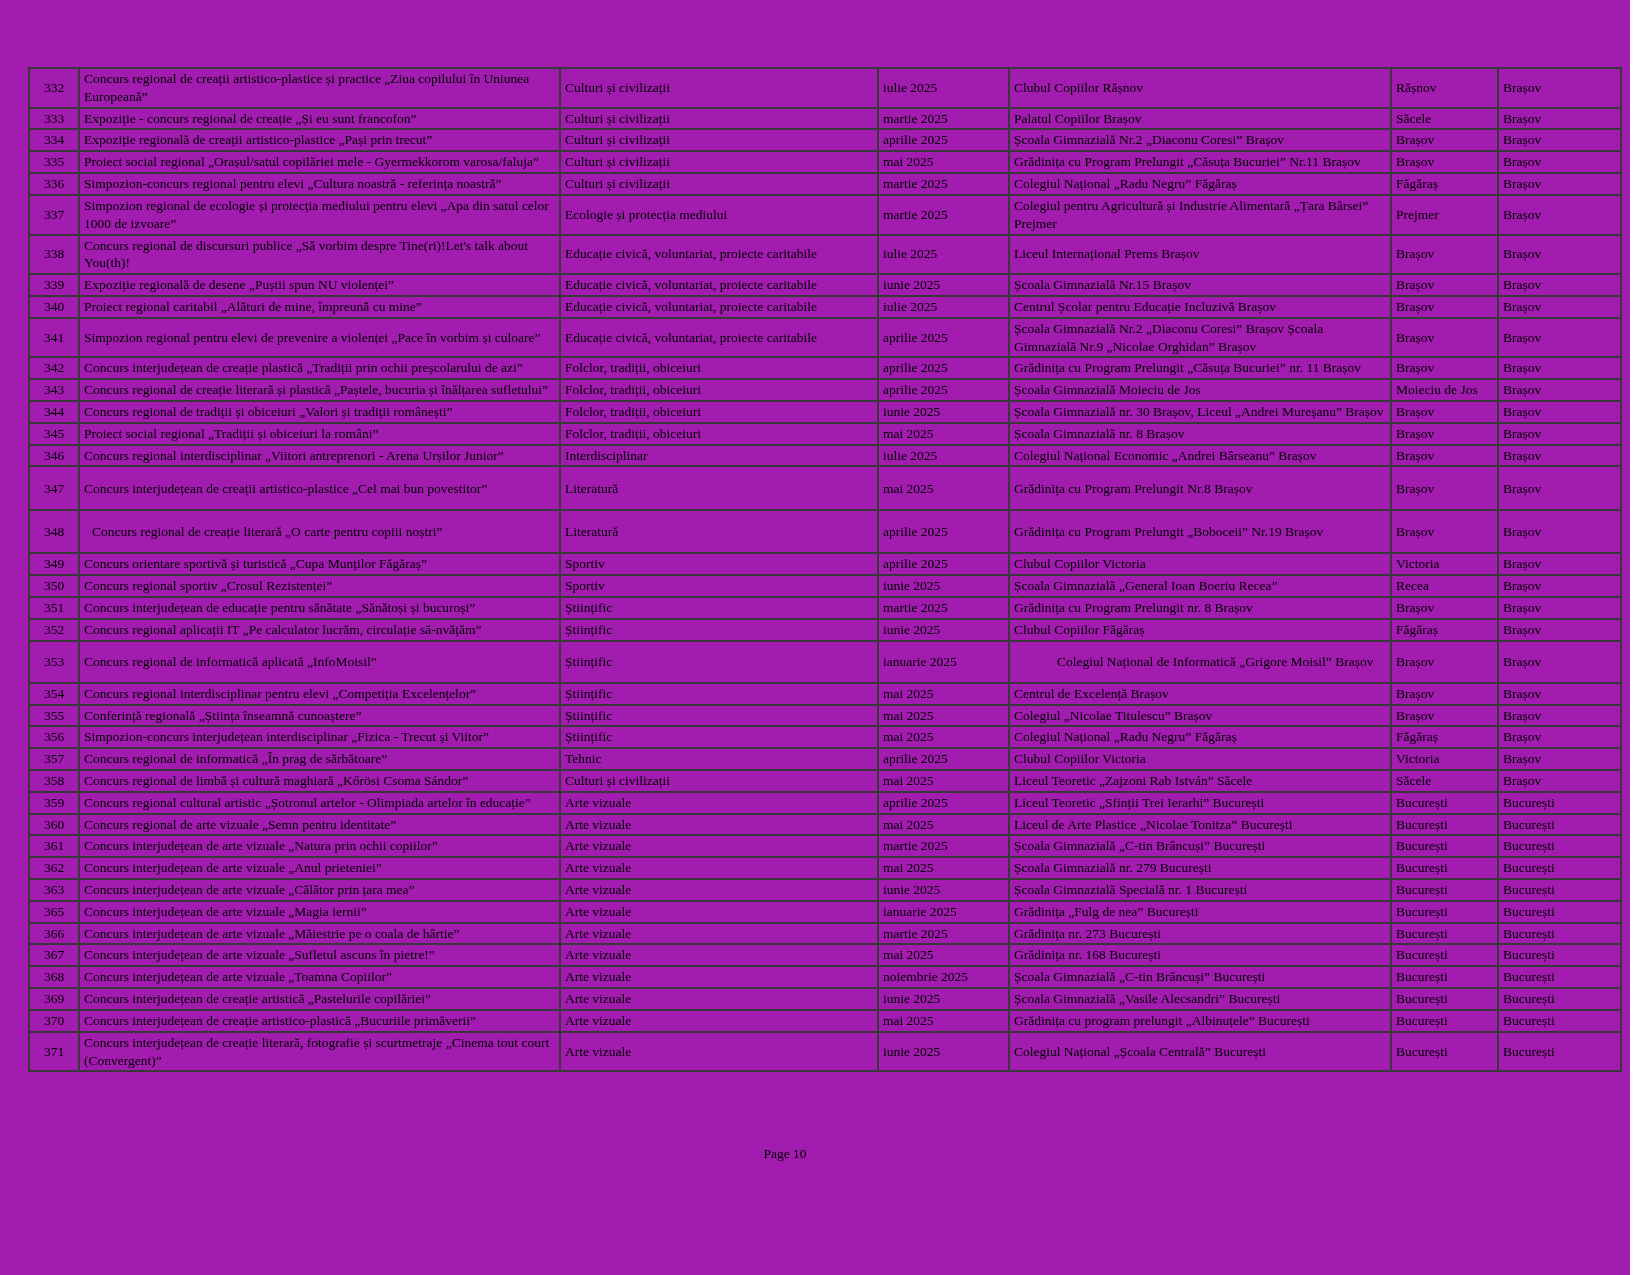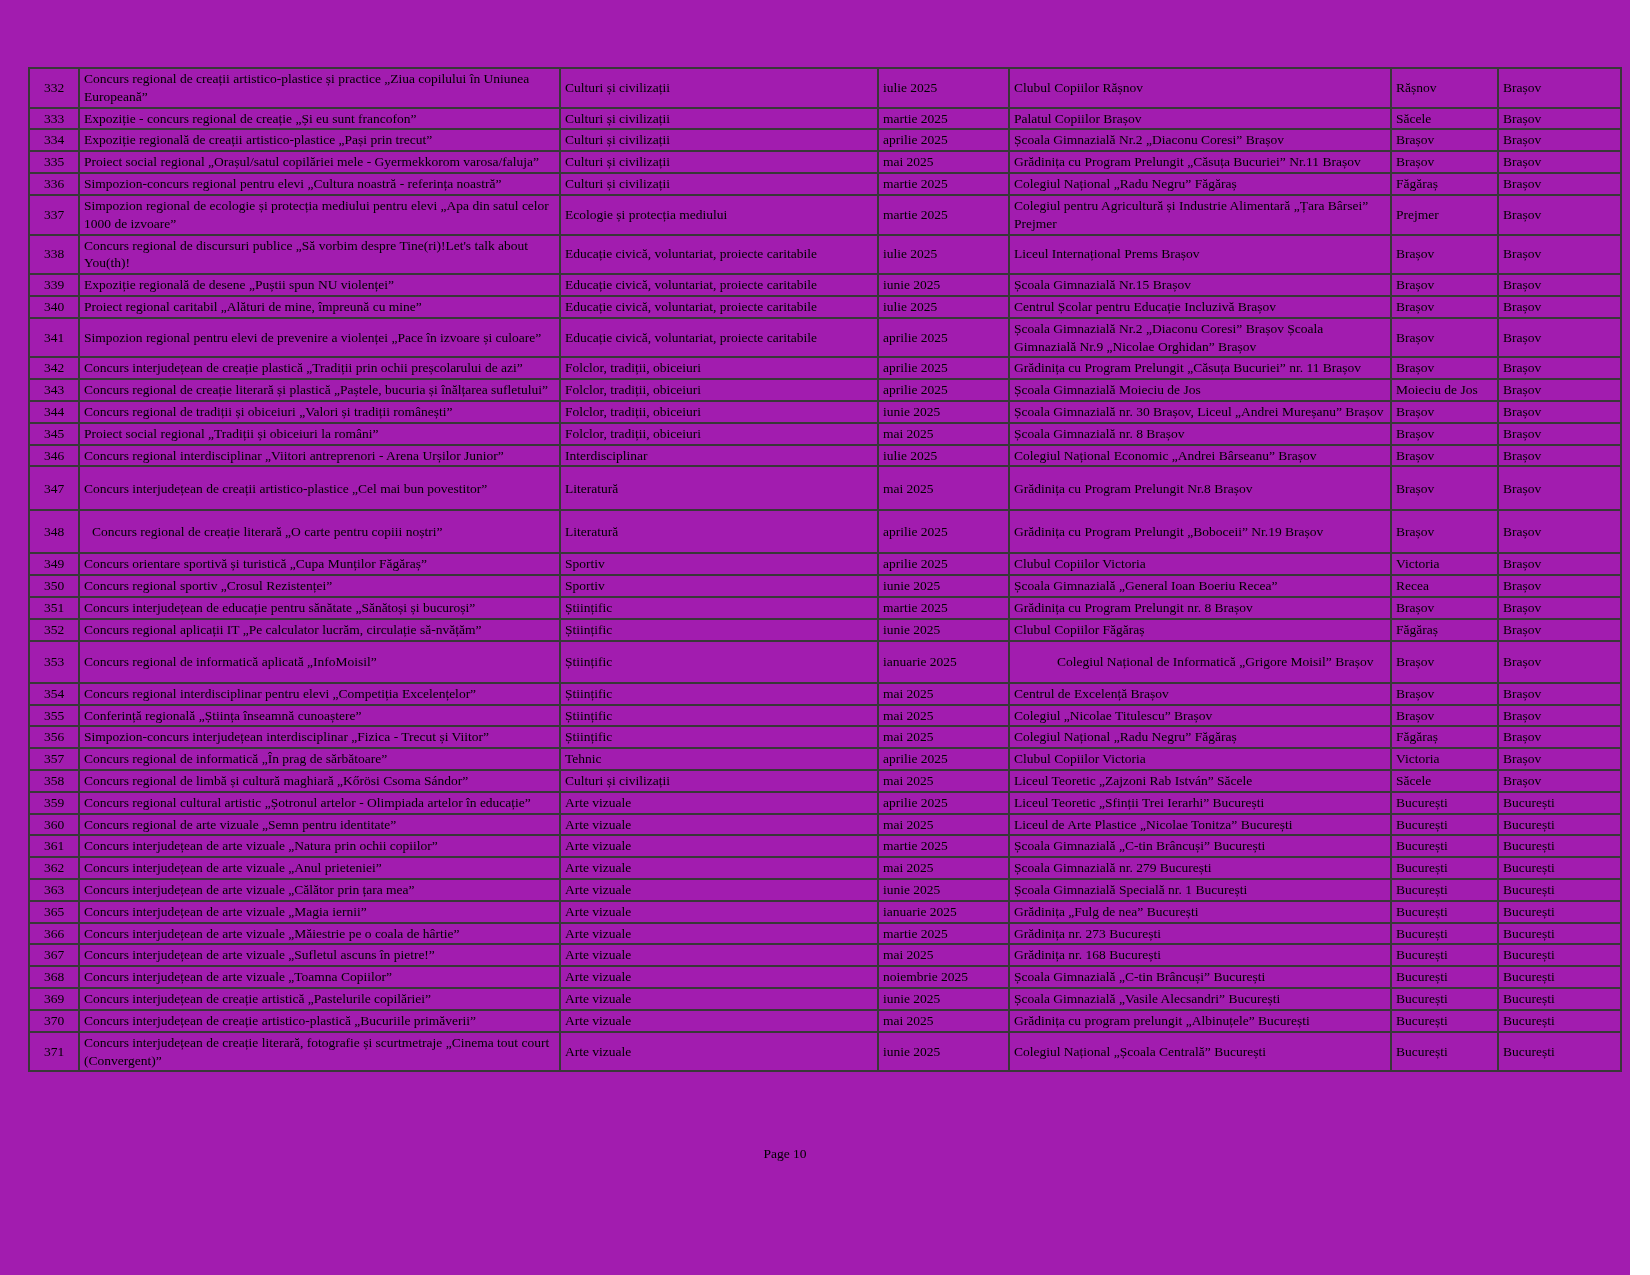--- a/index.html
+++ b/index.html
@@ -146,21 +146,21 @@
           <td class="c-num">340</td>
           <td class="c-name">Proiect regional caritabil „Alături de mine, împreună cu mine”</td>
           <td class="c-cat">Educație civică, voluntariat, proiecte caritabile</td>
           <td class="c-date">iulie 2025</td>
           <td class="c-org">Centrul Școlar pentru Educație Incluzivă Brașov</td>
           <td class="c-city">Brașov</td>
           <td class="c-county">Brașov</td>
         </tr>
         <tr>
           <td class="c-num">341</td>
-          <td class="c-name">Simpozion regional pentru elevi de prevenire a violenței „Pace în izvoare și culoare”</td>
+          <td class="c-name">Simpozion regional pentru elevi de prevenire a violenței „Pace în vorbim și culoare”</td>
           <td class="c-cat">Educație civică, voluntariat, proiecte caritabile</td>
           <td class="c-date">aprilie 2025</td>
           <td class="c-org">Școala Gimnazială Nr.2 „Diaconu Coresi” Brașov Școala Gimnazială Nr.9 „Nicolae Orghidan” Brașov</td>
           <td class="c-city">Brașov</td>
           <td class="c-county">Brașov</td>
         </tr>
         <tr>
           <td class="c-num">342</td>
           <td class="c-name">Concurs interjudețean de creație plastică „Tradiții prin ochii preșcolarului de azi”</td>
           <td class="c-cat">Folclor, tradiții, obiceiuri</td>

